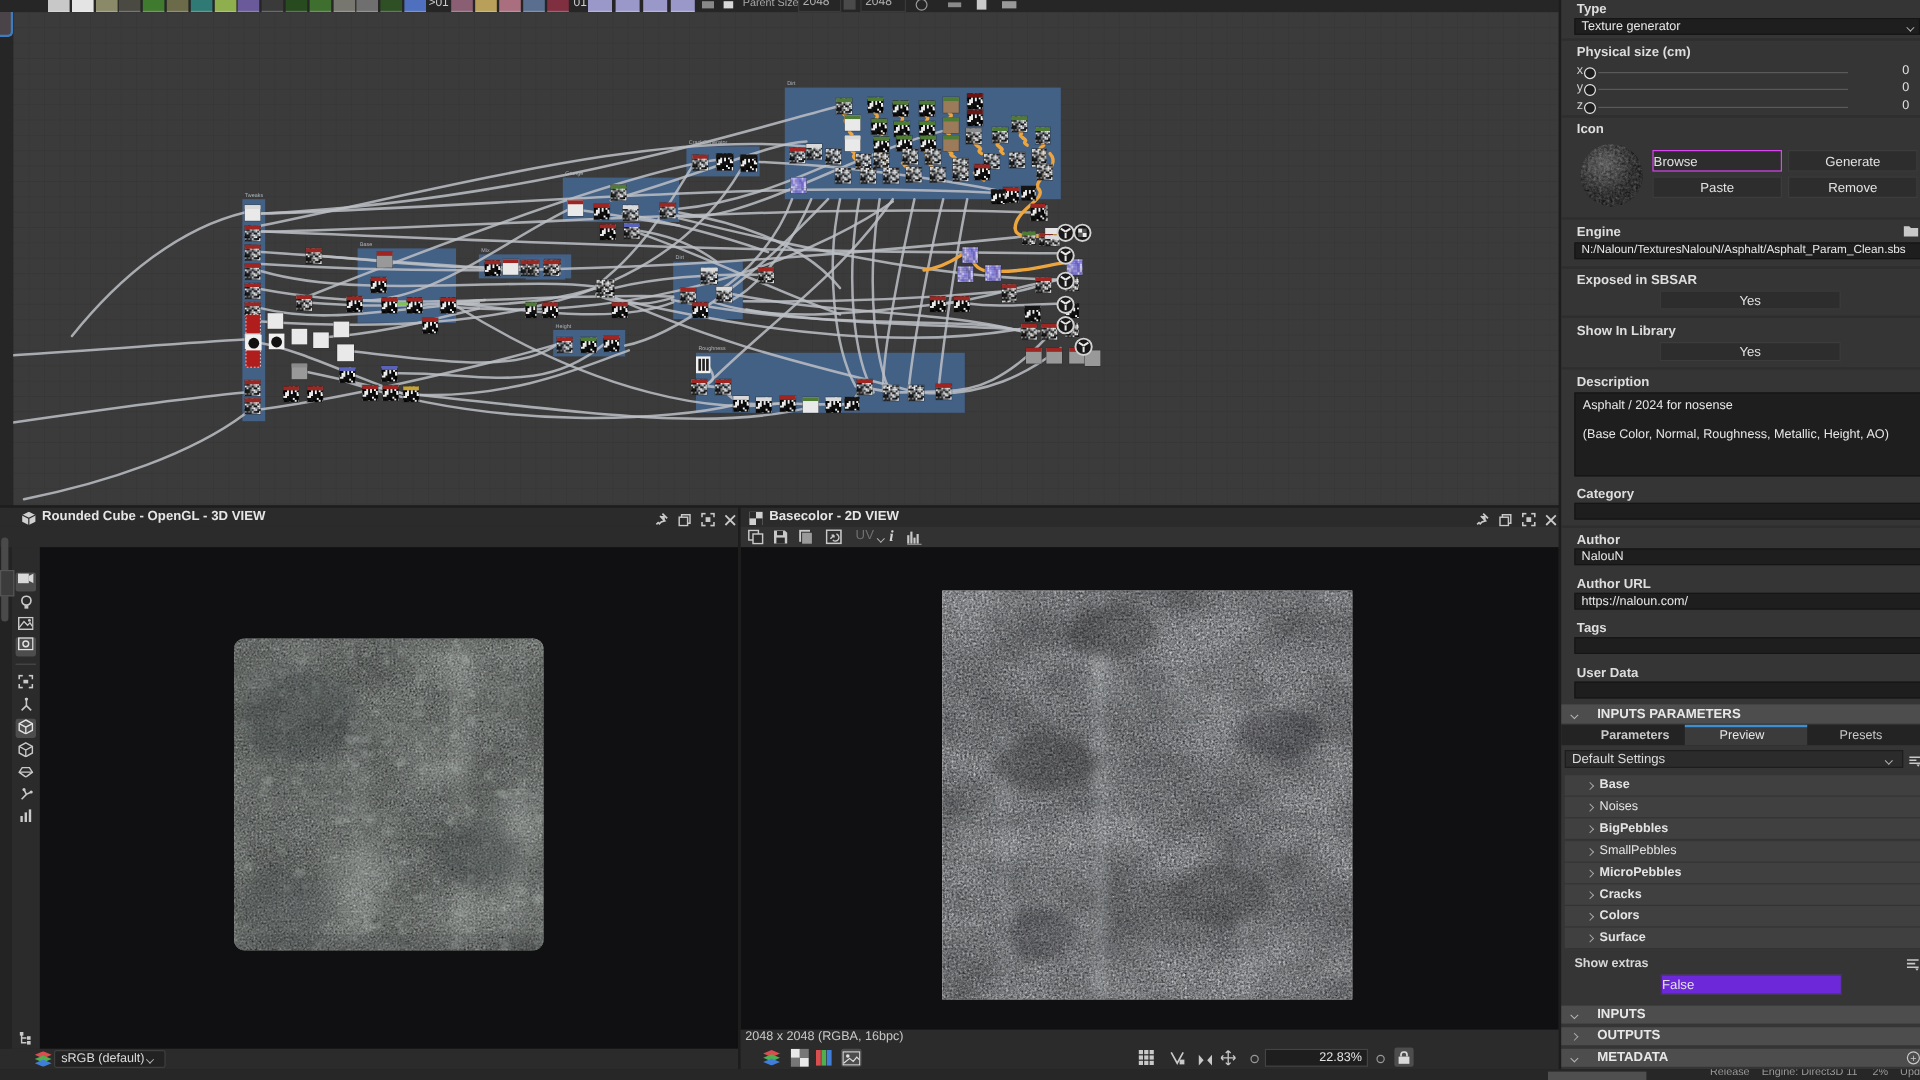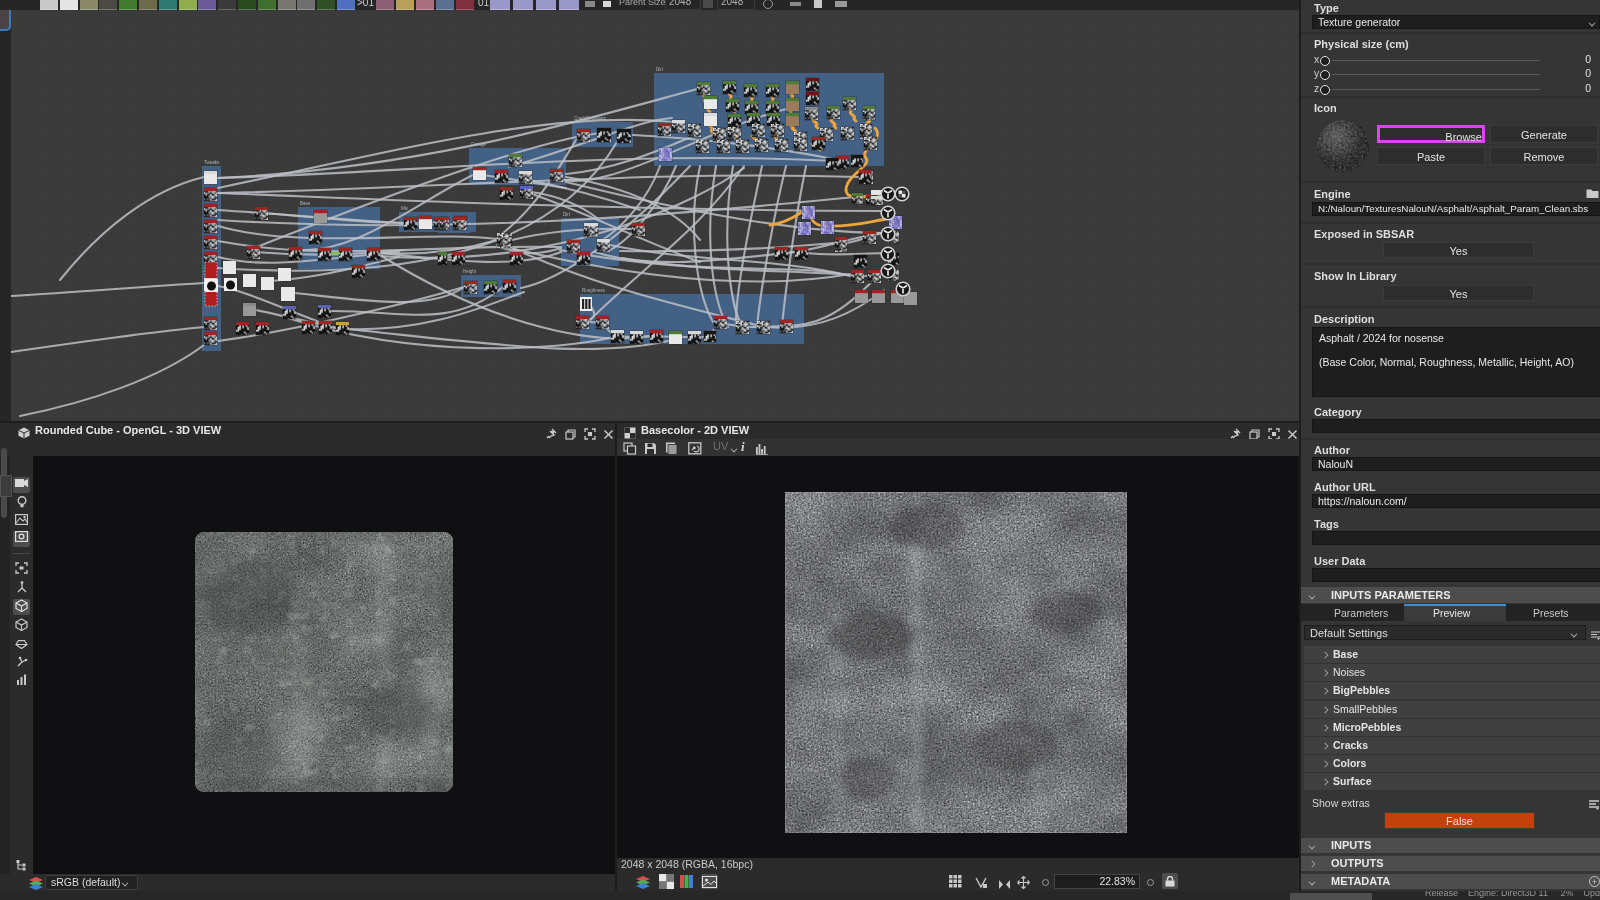--- a/index.html
+++ b/index.html
@@ -1503,21 +1503,21 @@
         </filter>
 <clipPath id="sc">
           <circle cx="28" cy="28" r="26"></circle>
         </clipPath>
       </defs>
 <circle cx="28" cy="28" r="26" fill="url(#sg)"></circle>
 <g clip-path="url(#sc)">
         <rect width="56" height="56" filter="url(#sn)"></rect>
       </g>
 </svg>
-    <div style="position:absolute;left:76px;top:125px;width:108px;height:18px;background:#2d2d2d;border:3px solid #d946ef;color:#e2e2e2;font-size:11px;text-align:right;line-height:18px;box-sizing:border-box">Browse</div>
+    <div style="position:absolute;left:76px;top:125px;width:108px;height:18px;background:#2d2d2d;border:1px solid #d946ef;color:#e2e2e2;font-size:11px;text-align:left;line-height:18px;box-sizing:border-box">Browse</div>
     <div style="position:absolute;left:189px;top:125px;width:108px;height:18px;background:#2d2d2d;border:1px solid #3c3c3c;color:#e2e2e2;font-size:11px;text-align:center;line-height:18px;box-sizing:border-box">Generate</div>
     <div style="position:absolute;left:76px;top:147px;width:108px;height:18px;background:#2d2d2d;border:1px solid #3c3c3c;color:#e2e2e2;font-size:11px;text-align:center;line-height:18px;box-sizing:border-box">Paste</div>
     <div style="position:absolute;left:189px;top:147px;width:108px;height:18px;background:#2d2d2d;border:1px solid #3c3c3c;color:#e2e2e2;font-size:11px;text-align:center;line-height:18px;box-sizing:border-box">Remove</div>
     <div style="position:absolute;left:0;top:181px;width:300px;height:2px;background:#2e2e2e"></div>
     <div style="position:absolute;left:13px;top:188px;font-size:11px;font-weight:bold;color:#dedede;white-space:nowrap">Engine</div>
     <div style="position:absolute;left:285px;top:185px;width:13px;height:11px"><svg width="13" height="11" viewBox="0 0 13 11">
         <path d="M0.5,1.5 H5 L6.5,3 H12.5 V10 H0.5z" fill="#c9c9c9"></path>
       </svg></div>
     <div style="position:absolute;left:11px;top:202px;width:287px;height:12px;background:#1e1e1e;border:1px solid #151515;color:#e8e8e8;font-size:9.8px;line-height:12px;padding-left:5px;white-space:nowrap;overflow:hidden">N:/Naloun/TexturesNalouN/Asphalt/Asphalt_Param_Clean.sbs</div>
     <div style="position:absolute;left:0;top:222px;width:300px;height:2px;background:#2e2e2e"></div>
@@ -1538,21 +1538,21 @@
     <div style="position:absolute;left:11px;top:494px;width:287px;height:12px;background:#1e1e1e;border:1px solid #151515;color:#e8e8e8;font-size:10.5px;line-height:12px;padding-left:5px;white-space:nowrap;overflow:hidden">https://naloun.com/</div>
     <div style="position:absolute;left:13px;top:518px;font-size:11px;font-weight:bold;color:#dedede;white-space:nowrap">Tags</div>
     <div style="position:absolute;left:11px;top:531px;width:287px;height:12px;background:#1e1e1e;border:1px solid #151515;color:#e8e8e8;font-size:10.5px;line-height:12px;padding-left:5px;white-space:nowrap;overflow:hidden"></div>
     <div style="position:absolute;left:13px;top:555px;font-size:11px;font-weight:bold;color:#dedede;white-space:nowrap">User Data</div>
     <div style="position:absolute;left:11px;top:568px;width:287px;height:12px;background:#1e1e1e;border:1px solid #151515;color:#e8e8e8;font-size:10.5px;line-height:12px;padding-left:5px;white-space:nowrap;overflow:hidden"></div>
     <div style="position:absolute;left:0;top:587px;width:300px;height:16px;background:#4d4d4d"></div>
     <div class="td" style="position:absolute;left:8px;top:592px"></div>
     <div style="position:absolute;left:30px;top:589px;font-size:11px;font-weight:bold;color:#e8e8e8;white-space:nowrap">INPUTS PARAMETERS</div>
     <div style="position:absolute;left:0;top:604px;width:300px;height:17px;background:#232323"></div>
     <div style="position:absolute;left:103px;top:604px;width:102px;height:17px;background:#3b3b3b;border-top:2px solid #3f8fd0;box-sizing:border-box"></div>
-    <div style="position:absolute;left:33px;top:607px;font-size:10.5px;font-weight:normal;color:#c9c9c9;white-space:nowrap">Parameters</div>
+    <div style="position:absolute;left:33px;top:607px;font-size:10.5px;font-weight:bold;color:#c9c9c9;white-space:nowrap">Parameters</div>
     <div style="position:absolute;left:132px;top:607px;font-size:10.5px;font-weight:normal;color:#e8e8e8;white-space:nowrap">Preview</div>
     <div style="position:absolute;left:232px;top:607px;font-size:10.5px;font-weight:normal;color:#c9c9c9;white-space:nowrap">Presets</div>
     <div style="position:absolute;left:3px;top:625px;width:282px;height:15px;background:#2b2b2b;border:1px solid #1d1d1d;color:#dcdcdc;font-size:11px;line-height:15px;padding-left:5px;box-sizing:border-box">Default Settings</div>
     <div class="td" style="position:absolute;left:270px;top:630px"></div>
     <div style="position:absolute;left:290px;top:627px;width:9px;height:9px"><svg width="9" height="10" viewBox="0 0 9 10">
         <path d="M0,1 H9 M0,3.5 H6 M0,6 H9" stroke="#c9c9c9" stroke-width="1.2"></path>
         <path d="M6,7 L7.5,9 9,7" fill="#c9c9c9"></path>
       </svg></div>
     <div style="position:absolute;left:3px;top:646px;width:297px;height:17px;background:#404040;border-bottom:1px solid #333"></div>
     <div class="tr" style="position:absolute;left:21px;top:651px"></div>
@@ -1571,26 +1571,26 @@
     <div style="position:absolute;left:32px;top:720.8000000000002px;font-size:10.5px;font-weight:bold;color:#e4e4e4;white-space:nowrap">MicroPebbles</div>
     <div style="position:absolute;left:3px;top:737.0000000000002px;width:297px;height:17px;background:#404040;border-bottom:1px solid #333"></div>
     <div class="tr" style="position:absolute;left:21px;top:742.0000000000002px"></div>
     <div style="position:absolute;left:32px;top:739.0000000000002px;font-size:10.5px;font-weight:bold;color:#e4e4e4;white-space:nowrap">Cracks</div>
     <div style="position:absolute;left:3px;top:755.2000000000003px;width:297px;height:17px;background:#404040;border-bottom:1px solid #333"></div>
     <div class="tr" style="position:absolute;left:21px;top:760.2000000000003px"></div>
     <div style="position:absolute;left:32px;top:757.2000000000003px;font-size:10.5px;font-weight:bold;color:#e4e4e4;white-space:nowrap">Colors</div>
     <div style="position:absolute;left:3px;top:773.4000000000003px;width:297px;height:17px;background:#404040;border-bottom:1px solid #333"></div>
     <div class="tr" style="position:absolute;left:21px;top:778.4000000000003px"></div>
     <div style="position:absolute;left:32px;top:775.4000000000003px;font-size:10.5px;font-weight:bold;color:#e4e4e4;white-space:nowrap">Surface</div>
-    <div style="position:absolute;left:11px;top:797px;font-size:10.5px;font-weight:normal;color:#d8d8d8;white-space:nowrap">Show extras</div>
+    <div style="position:absolute;left:11px;top:797px;font-size:10.5px;font-weight:bold;color:#d8d8d8;white-space:nowrap">Show extras</div>
     <div style="position:absolute;left:288px;top:797px;width:10px;height:10px"><svg width="10" height="11" viewBox="0 0 10 11">
         <path d="M0,1 H10 M0,4 H7 M0,7 H10" stroke="#c9c9c9" stroke-width="1.3"></path>
         <path d="M7,8 L8.5,10 10,8" fill="#c9c9c9"></path>
       </svg></div>
-    <div style="position:absolute;left:83px;top:812px;width:151px;height:17px;background:#c2410c;border:1px solid #3c3c3c;color:#e2e2e2;font-size:11px;text-align:center;line-height:17px;box-sizing:border-box">False</div>
+    <div style="position:absolute;left:83px;top:812px;width:151px;height:17px;background:#6d28d9;border:1px solid #3c3c3c;color:#e2e2e2;font-size:11px;line-height:17px;box-sizing:border-box">False</div>
     <div style="position:absolute;left:0;top:838px;width:300px;height:15px;background:#4d4d4d"></div>
     <div class="td" style="position:absolute;left:8px;top:842px"></div>
     <div style="position:absolute;left:30px;top:839px;font-size:11px;font-weight:bold;color:#e8e8e8;white-space:nowrap">INPUTS</div>
     <div style="position:absolute;left:0;top:856px;width:300px;height:15px;background:#4d4d4d"></div>
     <div class="tr" style="position:absolute;left:8px;top:860px"></div>
     <div style="position:absolute;left:30px;top:857px;font-size:11px;font-weight:bold;color:#e8e8e8;white-space:nowrap">OUTPUTS</div>
     <div style="position:absolute;left:0;top:874px;width:300px;height:15px;background:#4d4d4d"></div>
     <div class="td" style="position:absolute;left:8px;top:878px"></div>
     <div style="position:absolute;left:30px;top:875px;font-size:11px;font-weight:bold;color:#e8e8e8;white-space:nowrap">METADATA</div>
     <div style="position:absolute;left:288px;top:876px;width:11px;height:11px;border:1.3px solid #c9c9c9;border-radius:50%;color:#c9c9c9;font-size:9px;text-align:center;line-height:10px;box-sizing:border-box">+</div>

